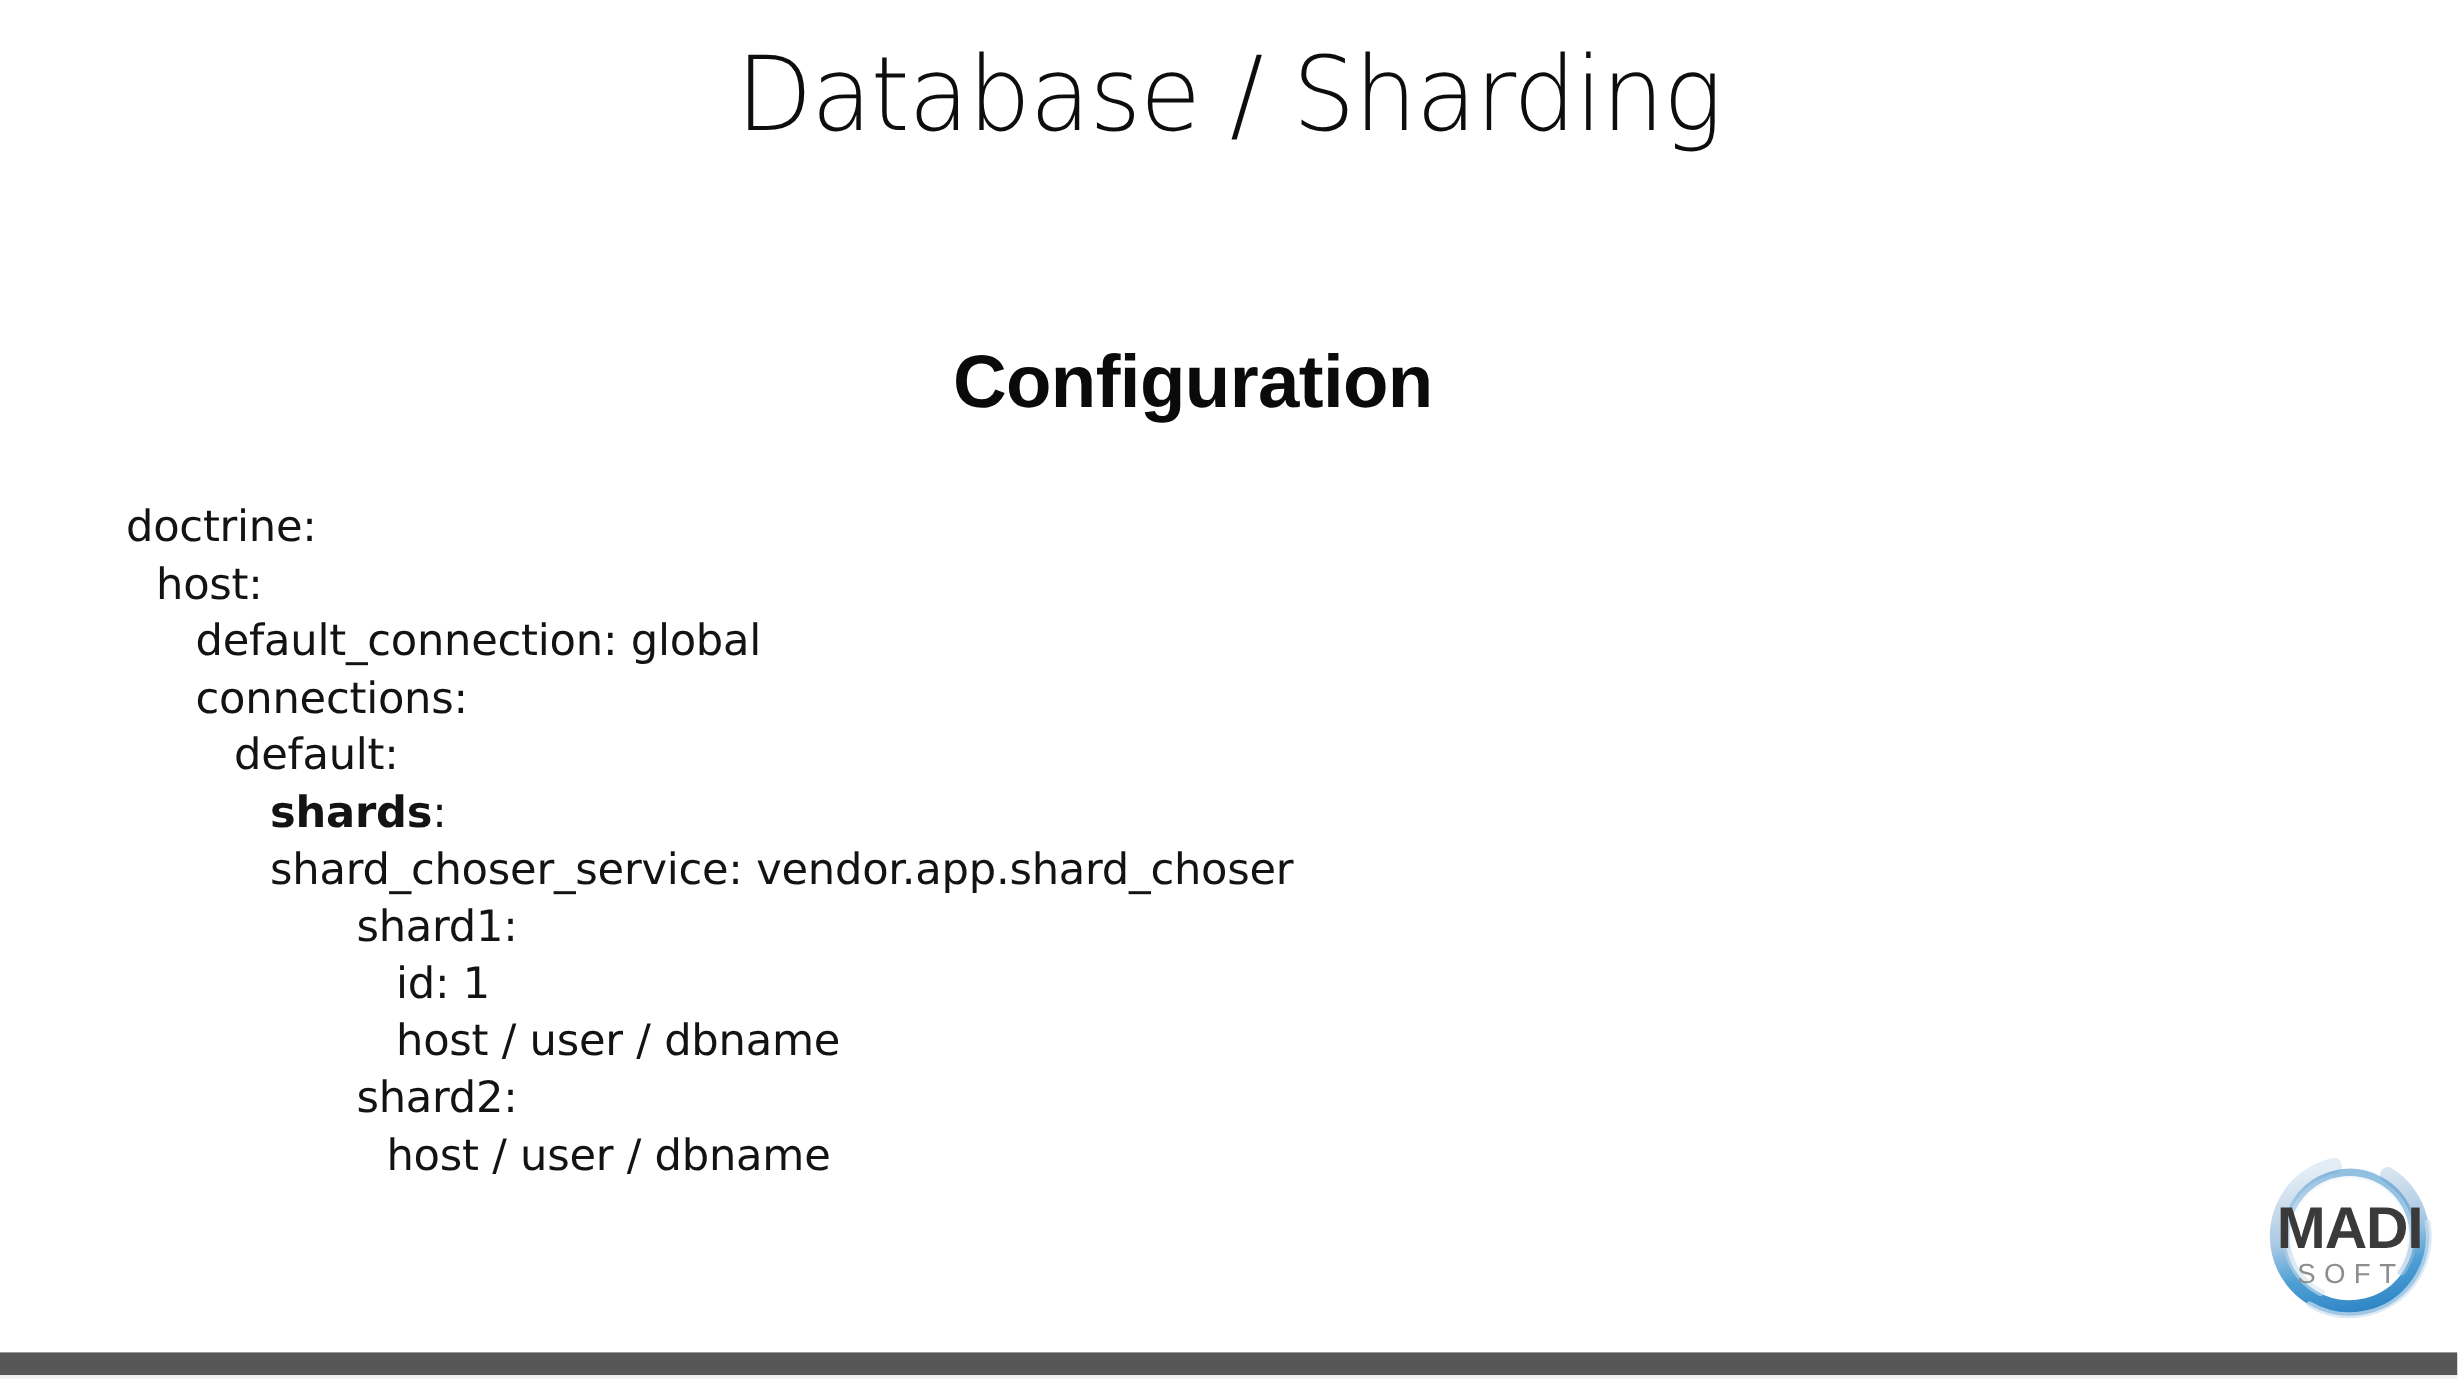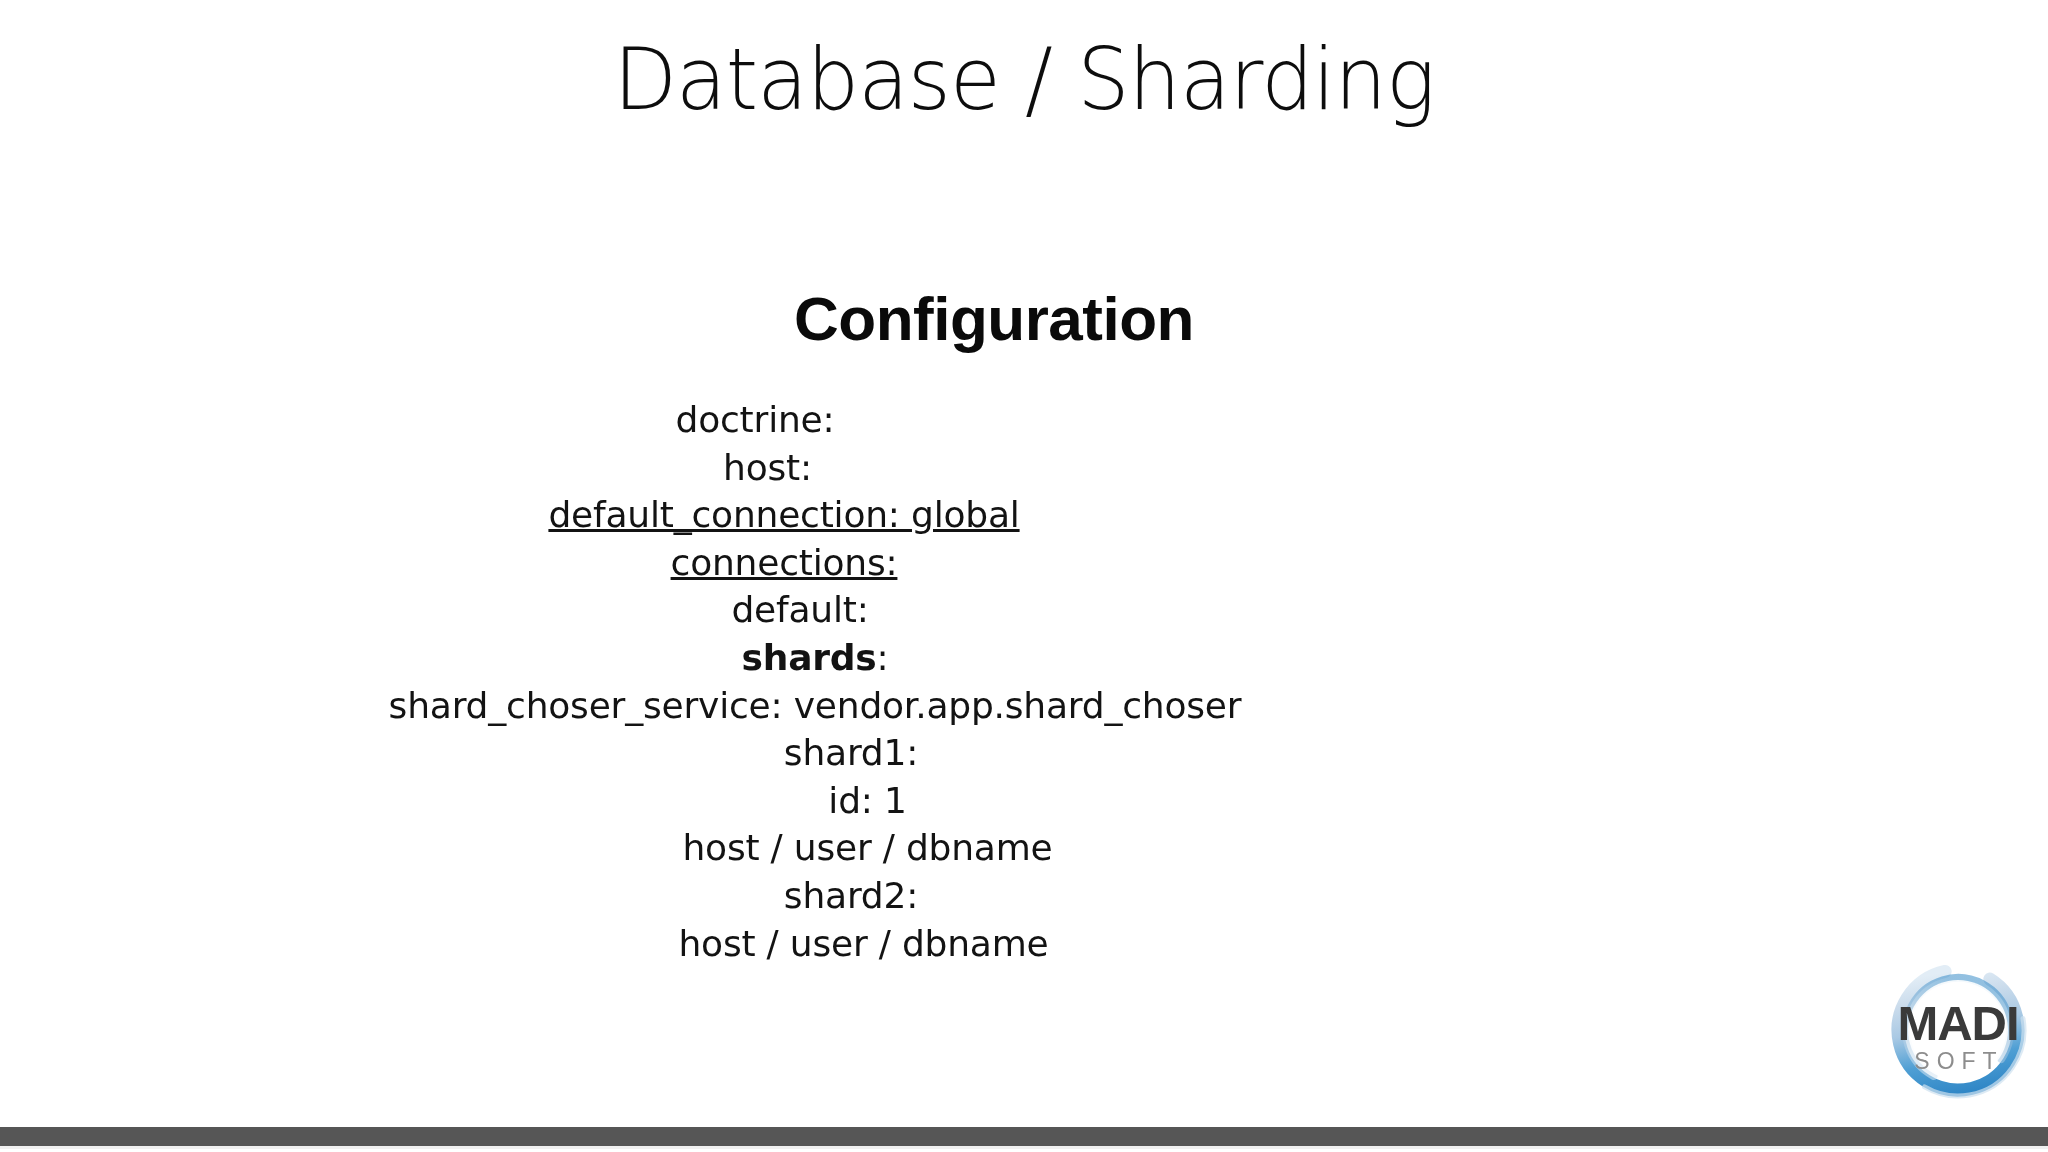--- a/index.html
+++ b/index.html
@@ -50,39 +50,38 @@
     letter-spacing: -0.5px;
     color: #0a0a0a;
     white-space: nowrap;
     margin-left: 24px;
   }
 
   
   .yaml-block {
     position: absolute;
     left: 105px;
-    top: 396px;
+    top: 416px;
     width: 1300px;
-    text-align: center;
   }
   .yaml-line {
     font-family: "DejaVu Sans", sans-serif;
     font-weight: 400;
     font-size: 36px;
     line-height: 47.6px;
     color: #131313;
     white-space: pre;
     letter-spacing: -0.2px;
   }
   .yaml-line .kw-bold {
     font-weight: bold;
   }
   .ind-0 { padding-left: 0px; }
   .ind-1 { padding-left: 25px; }
-  .ind-2 { padding-left: 58px; text-decoration: underline; }
+  .ind-2 { padding-left: 58px; }
   .ind-3 { padding-left: 90px; }
   .ind-4 { padding-left: 120px; }
   .ind-5 { padding-left: 192px; }
   .ind-6 { padding-left: 225px; }
   .ind-7 { padding-left: 217px; }
 
   
   .logo {
     position: absolute;
     left: 1878px;

